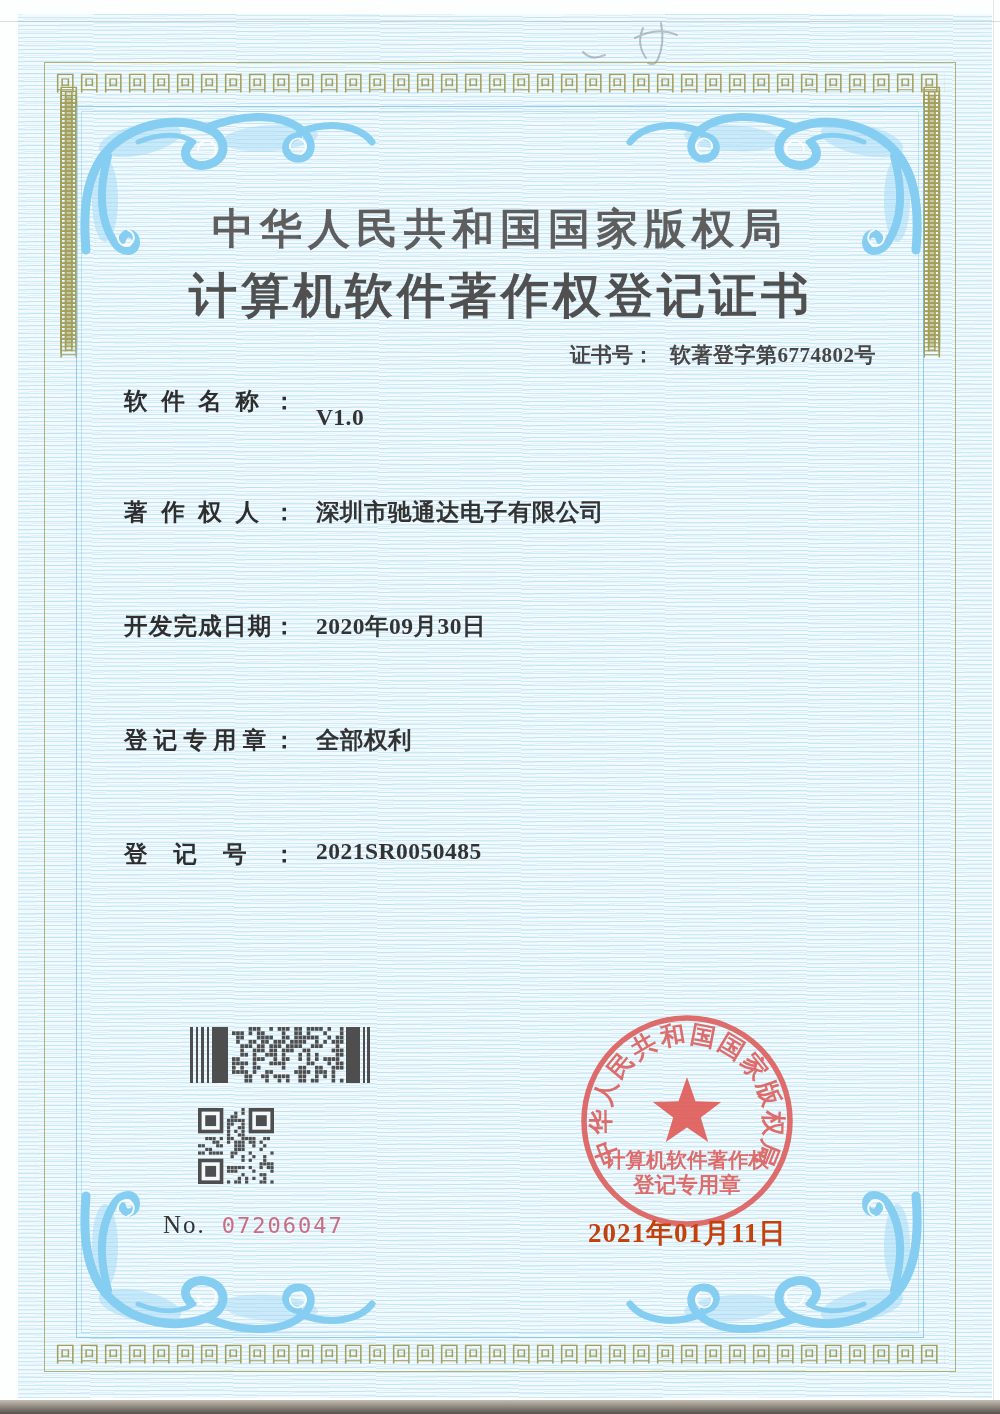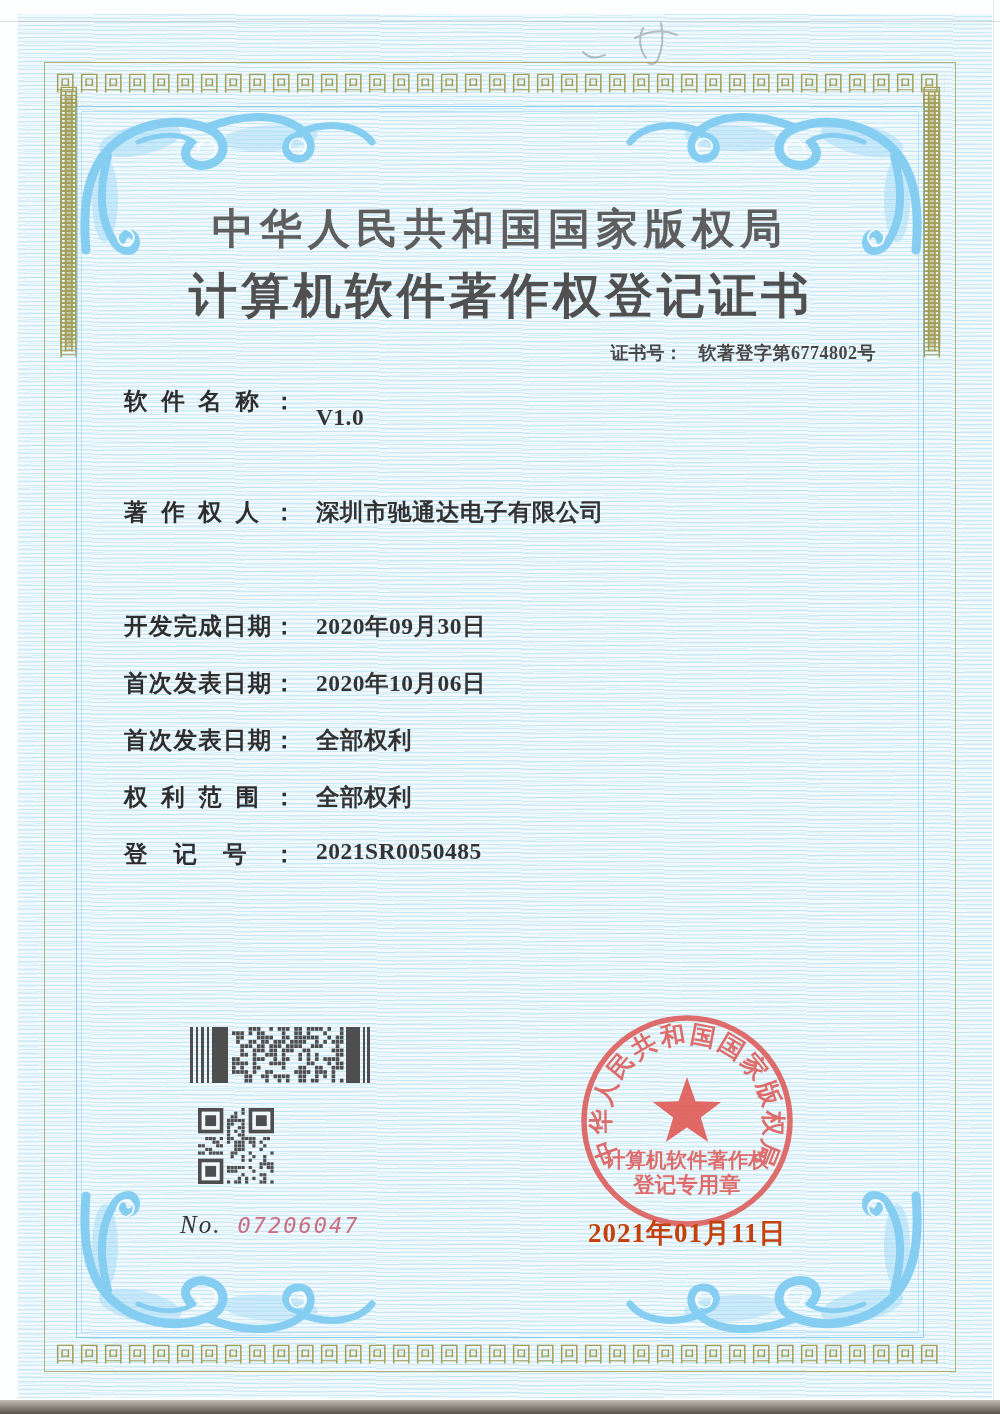--- a/index.html
+++ b/index.html
@@ -56,37 +56,37 @@
   .orn-br{left:624px;top:1188px;transform:scale(-1,-1);}
 
   .pencil{position:absolute;left:565px;top:14px;width:170px;height:62px;opacity:.55;}
 
   .issuer{position:absolute;left:0;top:201px;width:100%;text-align:center;
     font-size:42px;font-weight:700;letter-spacing:6px;color:#5e5e5e;}
   .cert-title{position:absolute;left:1px;top:264px;width:100%;text-align:center;
     font-size:48px;font-weight:700;letter-spacing:4px;color:#505050;}
 
   .certno{position:absolute;left:120px;top:341px;width:756px;text-align:right;
-    font-size:18px;font-weight:700;color:#474747;}
+    font-size:21px;font-weight:700;color:#474747;}
   .certno .val{margin-left:16px;letter-spacing:.5px;}
 
   .field-row{position:absolute;left:124px;white-space:nowrap;font-size:23.5px;font-weight:700;color:#333;}
   .field-label{display:inline-block;width:172px;text-align:justify;text-align-last:justify;
     vertical-align:top;color:#2e2e2e;}
   .field-value{display:inline-block;margin-left:14px;vertical-align:top;letter-spacing:.5px;}
   .field-value .l2{margin-top:19px;}
 
   .statement{position:absolute;left:122px;top:899px;width:772px;
     font-size:24px;font-weight:500;color:#474747;line-height:61px;letter-spacing:.5px;}
   .statement .line1{text-indent:2em;}
 
   .barcode{position:absolute;left:190px;top:1027px;}
   .qr{position:absolute;left:198px;top:1108px;}
 
-  .serial{position:absolute;left:180px;top:1211px;font-size:25px;color:#333;white-space:nowrap;font-style:italic;}
+  .serial{position:absolute;left:163px;top:1211px;font-size:25px;color:#333;white-space:nowrap;}
   .serial .no{font-weight:500;letter-spacing:2px;}
   .serial .num{font-family:"DejaVu Sans Mono","Liberation Mono",monospace;
     font-size:22px;color:#cb6d82;letter-spacing:2px;margin-left:16px;font-weight:500;}
 
   .seal{position:absolute;left:570px;top:1004px;width:234px;height:234px;opacity:.9;}
   .issue-date{position:absolute;left:588px;top:1215px;font-size:27px;font-weight:700;
     color:#c2410c;letter-spacing:1px;}
 </style>
 </head>
 <body>
@@ -207,30 +207,22 @@
     </span>
   </div>
   <div class="field-row" style="top:496px">
     <span class="field-label">著作权人：</span>
     <span class="field-value">深圳市驰通达电子有限公司</span>
   </div>
   <div class="field-row" style="top:610px">
     <span class="field-label">开发完成日期：</span>
     <span class="field-value">2020年09月30日</span>
   </div>
-  <div class="field-row" style="top:667px">
-    <span class="field-label">首次发表日期：</span>
-    <span class="field-value">2020年10月06日</span>
-  </div>
   <div class="field-row" style="top:724px">
-    <span class="field-label">首次发表日期：</span>
-    <span class="field-value">全部权利</span>
-  </div>
-  <div class="field-row" style="top:781px">
-    <span class="field-label">权利范围：</span>
+    <span class="field-label">登记专用章：</span>
     <span class="field-value">全部权利</span>
   </div>
   <div class="field-row" style="top:838px">
     <span class="field-label">登记号：</span>
     <span class="field-value">2021SR0050485</span>
   </div>
 
 
   <svg id="barcode" class="barcode" width="182" height="56" viewBox="0 0 182 56">
       <rect x="0" y="0" width="3" height="56" fill="#4e4e4e"></rect>

